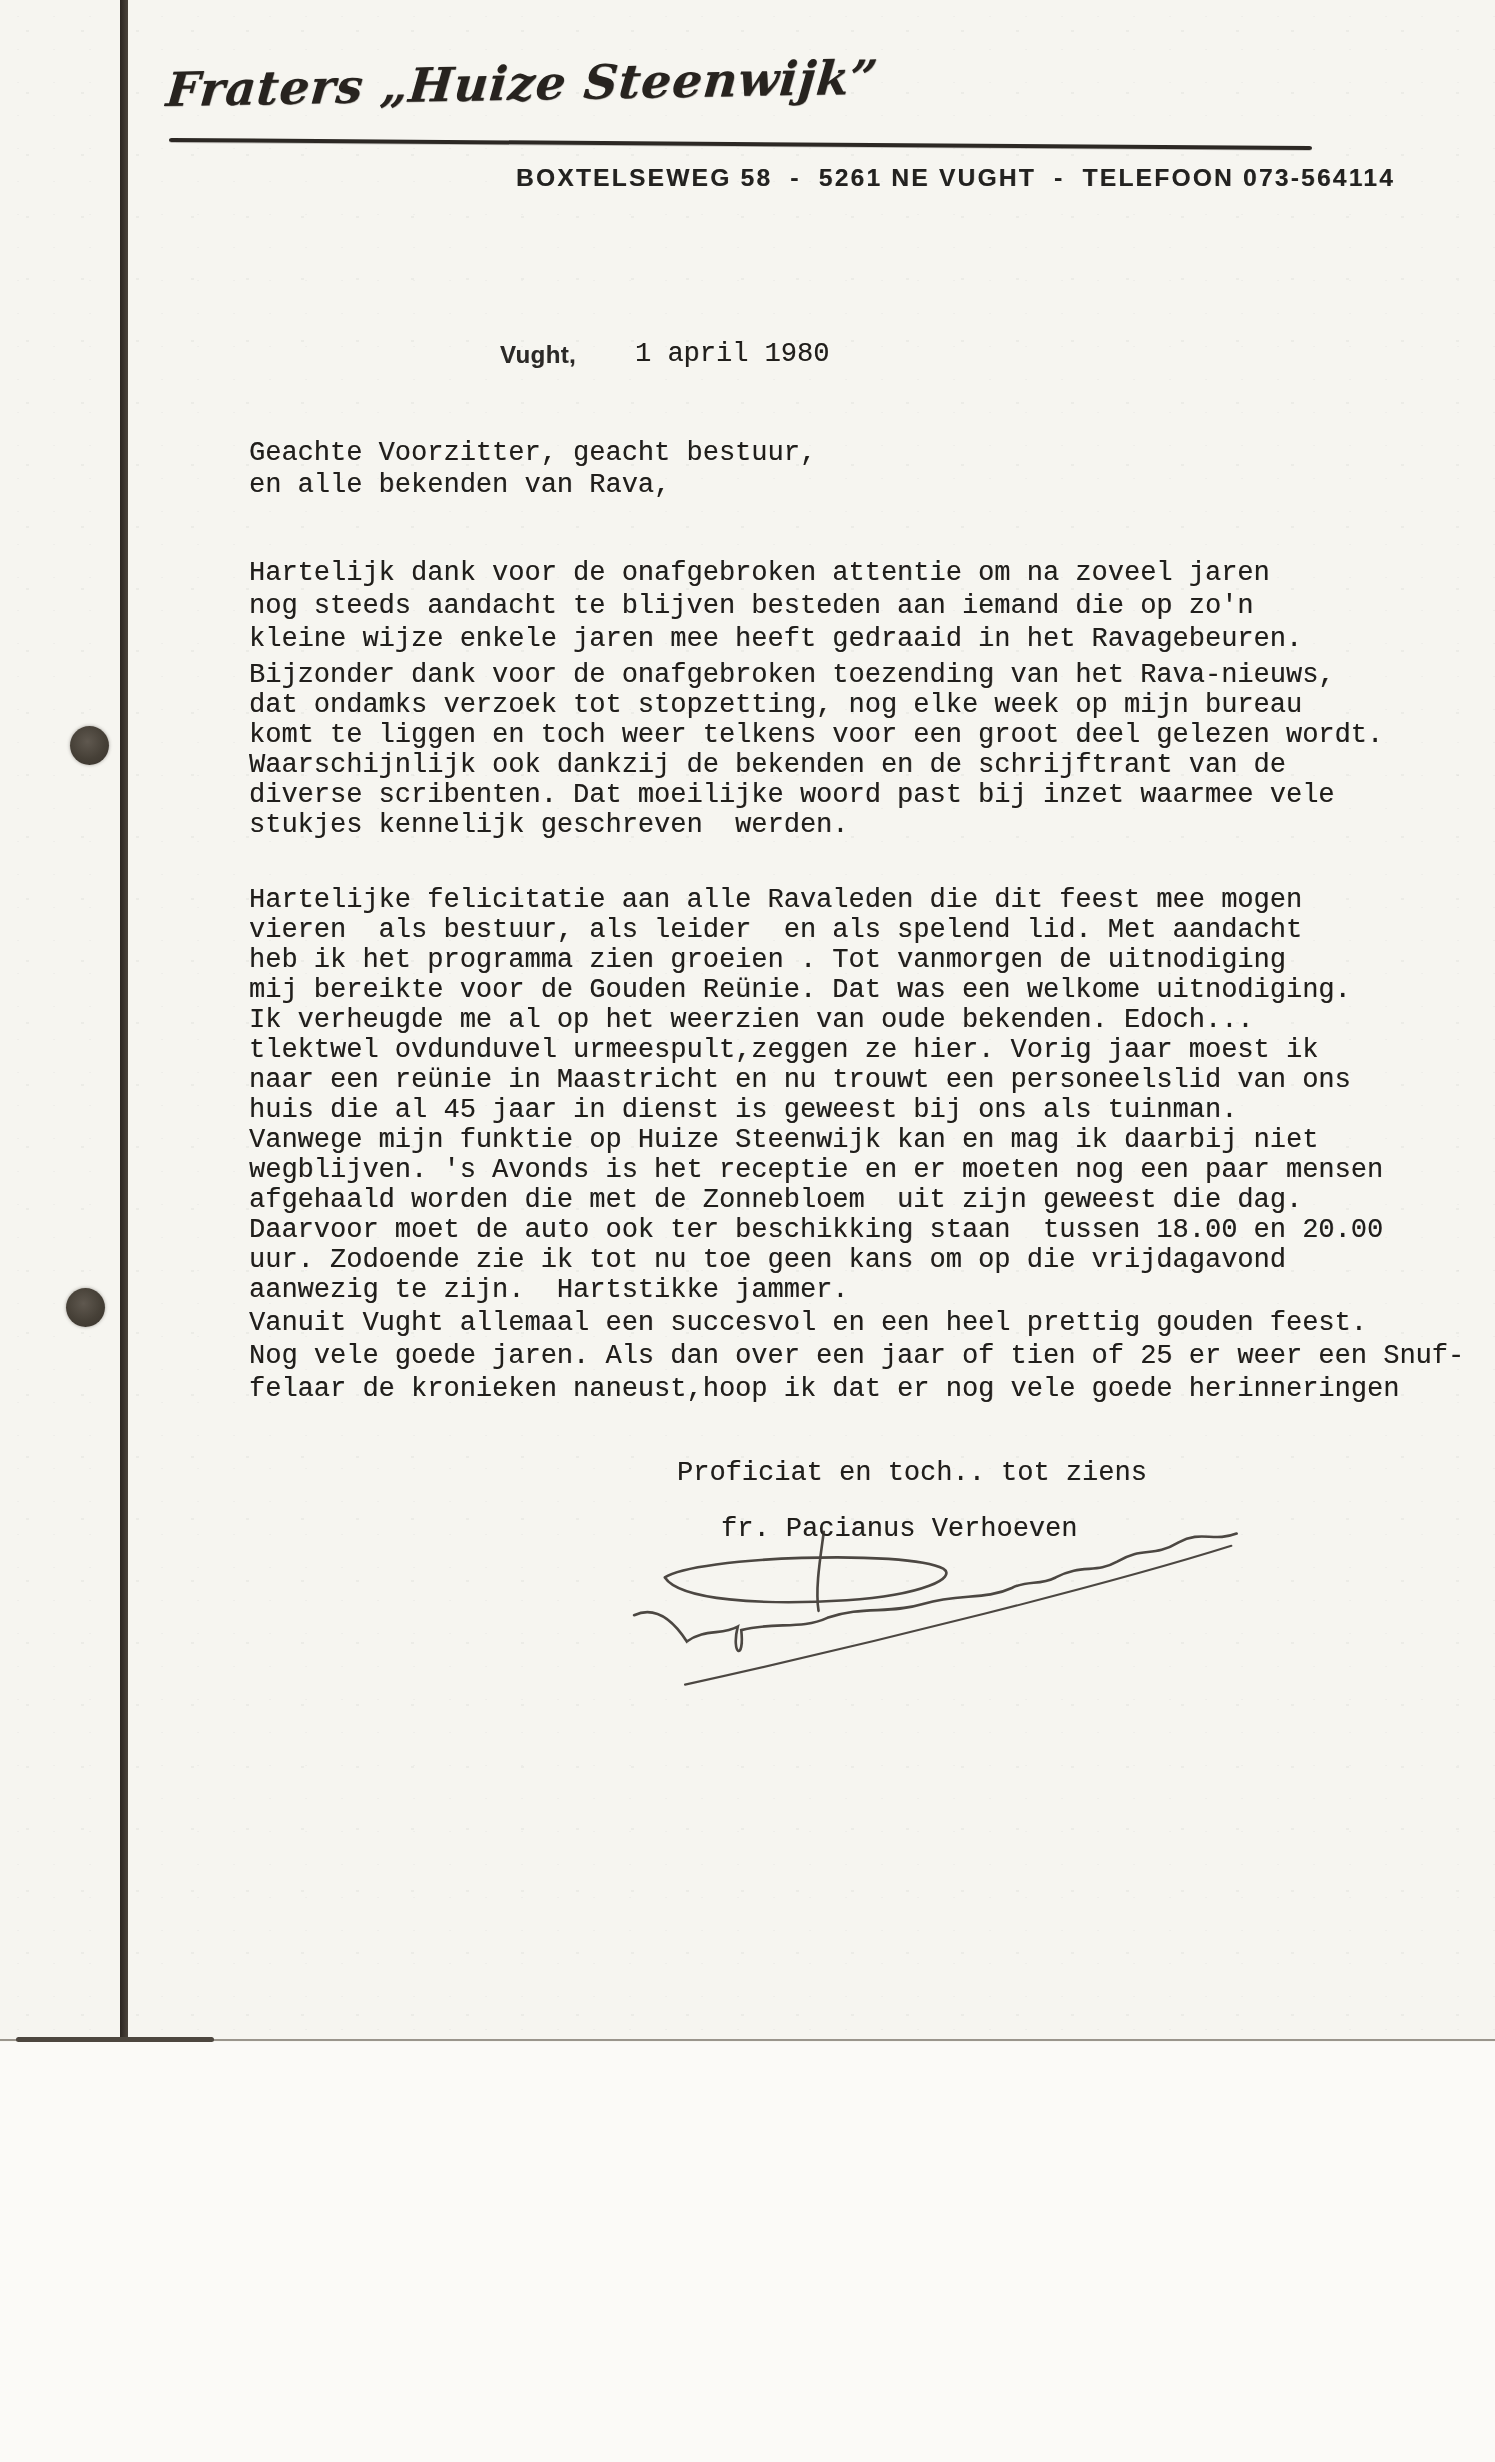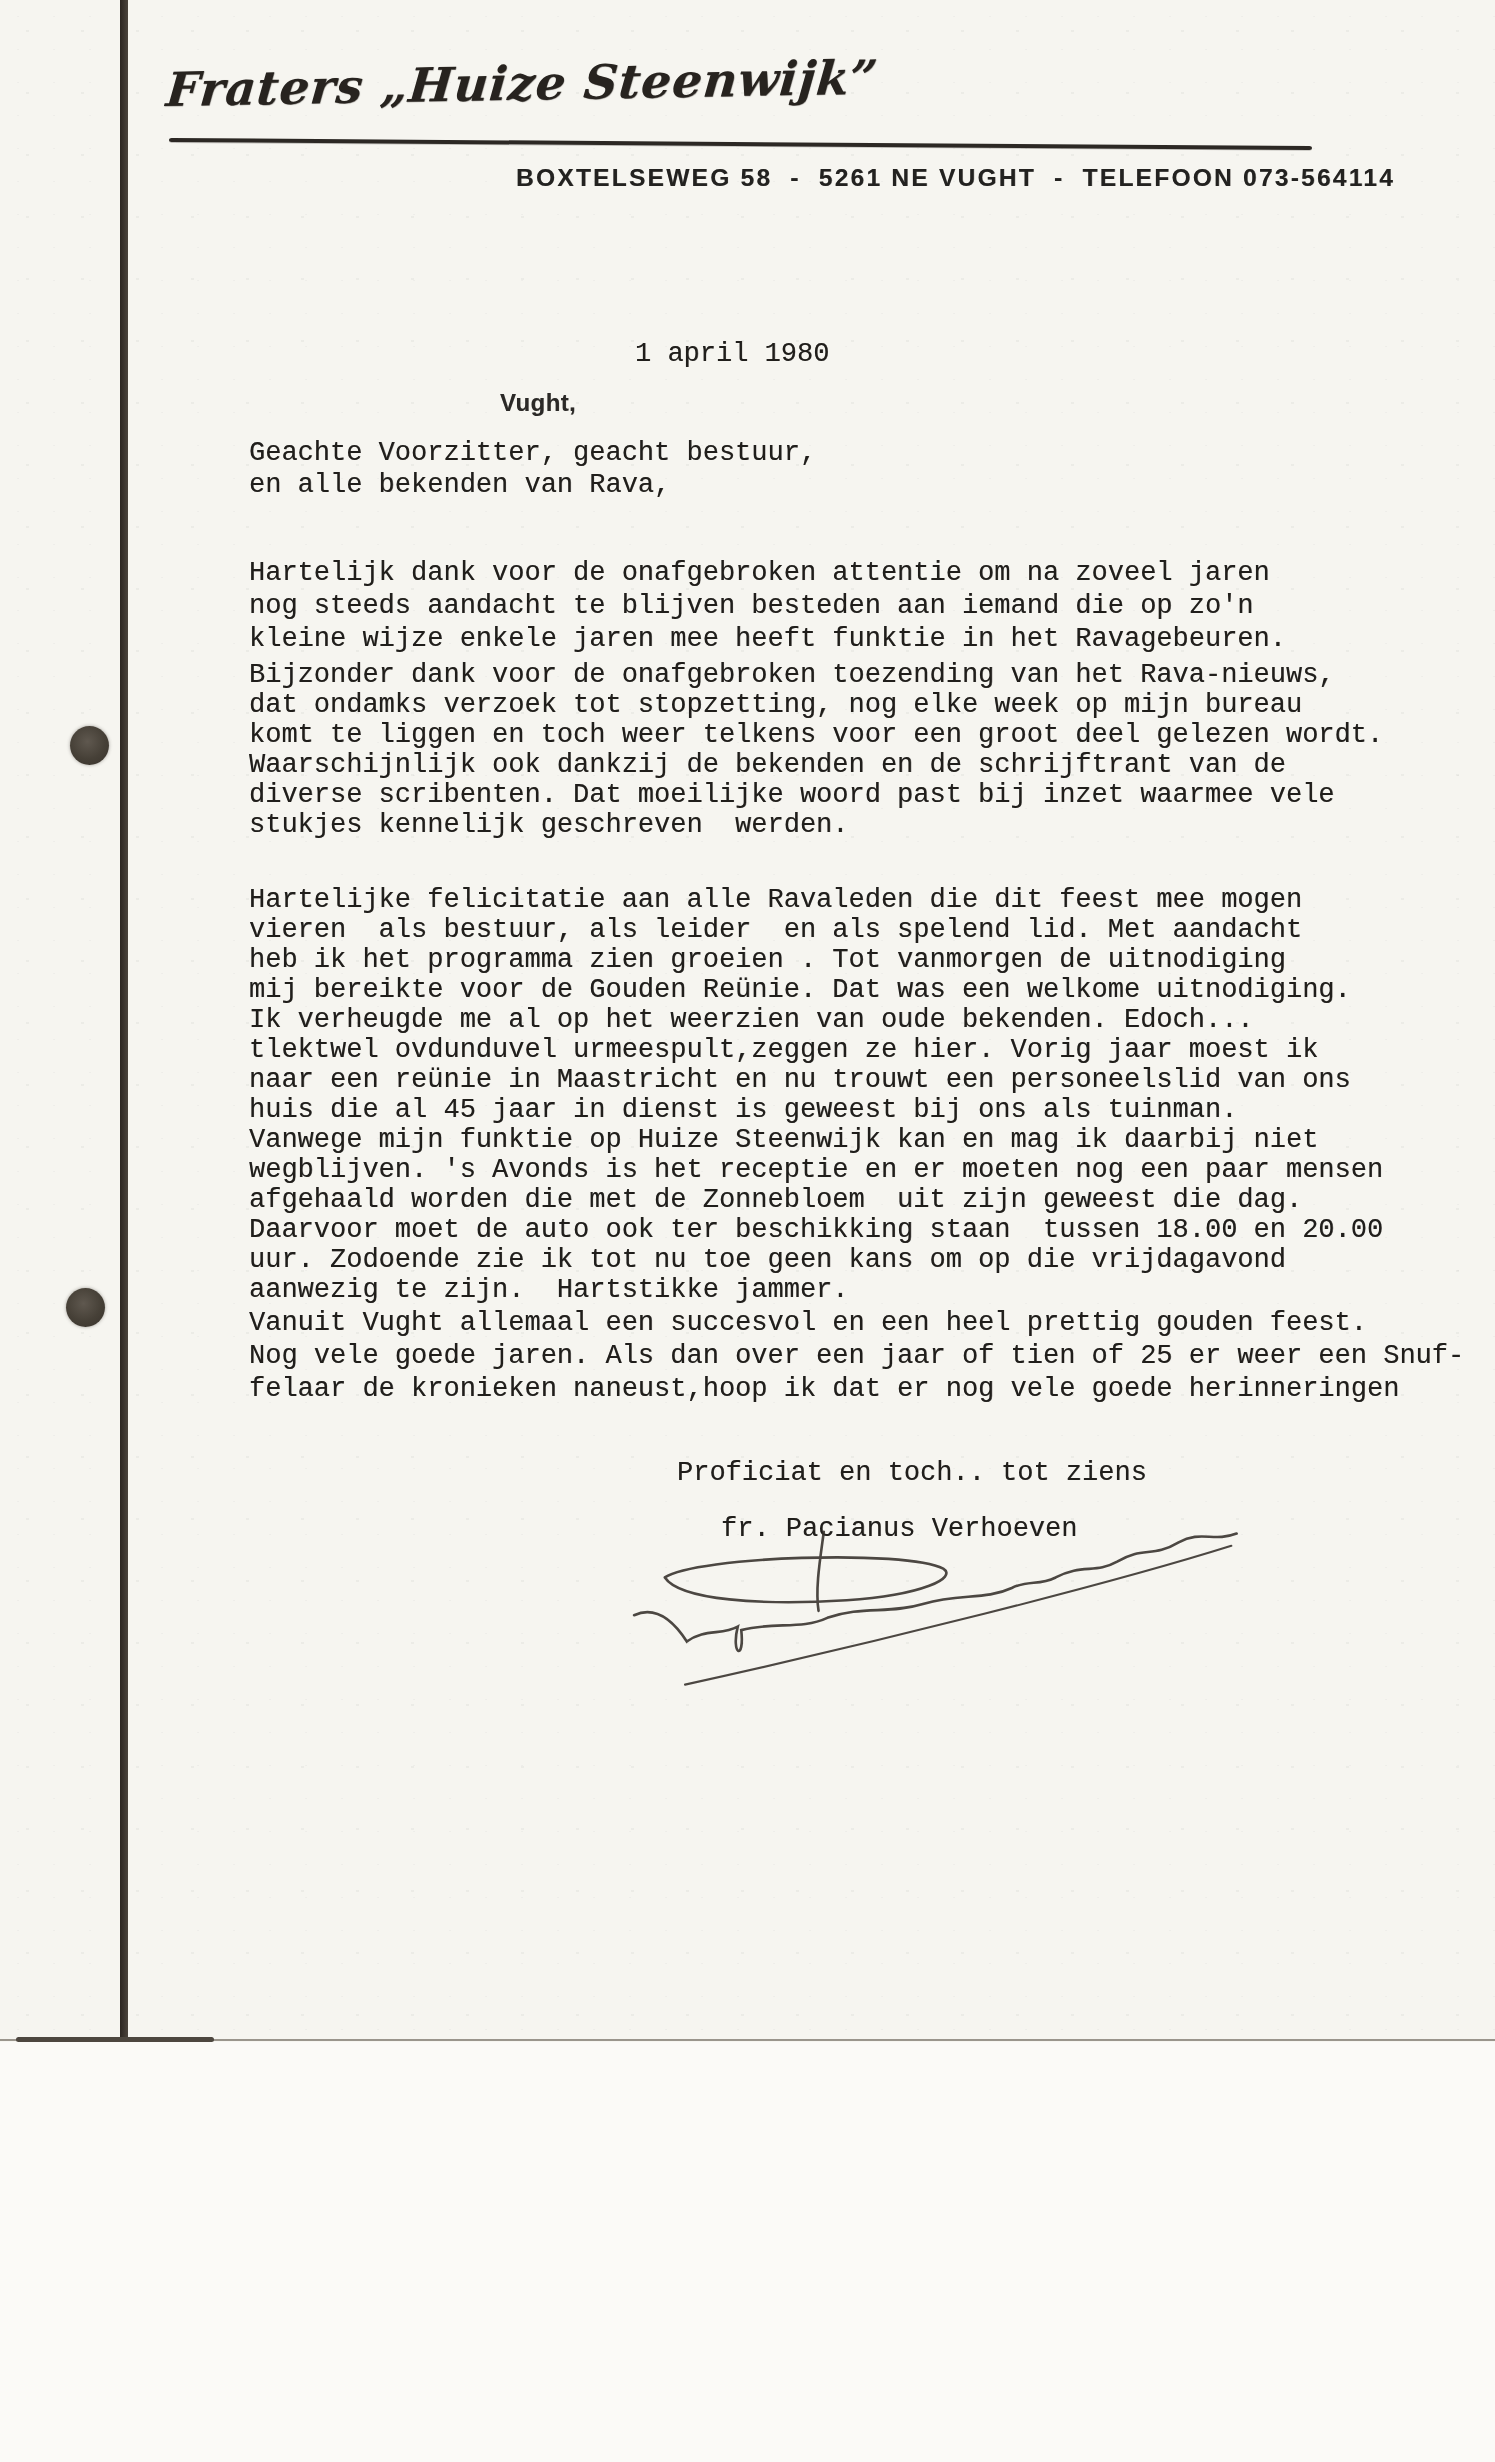--- a/index.html
+++ b/index.html
@@ -41,21 +41,20 @@
     position:absolute; left:516px; top:164px;
     font-family:"Liberation Sans", sans-serif; font-size:24.6px; font-weight:700;
     color:#232220; letter-spacing:2.2px; white-space:pre;
     text-shadow:0.4px 0.4px 0.4px rgba(30,28,25,0.4);
   }
   .place-label {
     position:absolute; left:500px; top:341px;
     font-family:"Liberation Sans", sans-serif; font-size:24px; font-weight:700;
     color:#2b2927; letter-spacing:0.4px;
     text-shadow:0.3px 0.3px 0.4px rgba(30,28,25,0.35);
-    margin-top:48px;
   }
   .typed {
     font-family:"Liberation Mono", monospace; font-size:27px; color:#201e1b;
     text-shadow:0.3px 0.3px 0.4px rgba(32,30,27,0.5);
     white-space:pre;
   }
   .typed-date { position:absolute; left:635px; top:339px; }
   .sal-1 { position:absolute; left:249px; top:438px; }
   .sal-2 { position:absolute; left:249px; top:470px; }
   .para { position:absolute; left:249px; }
@@ -80,21 +79,21 @@
   <div class="brand">Fraters „Huize Steenwijk”</div>
   <div class="brand-rule"></div>
   <div class="address">BOXTELSEWEG 58  -  5261 NE VUGHT  -  TELEFOON 073-564114</div>
 
   <div class="place-label">Vught,</div>
   <div class="typed typed-date">1 april 1980</div>
 
   <div class="typed sal-1">Geachte Voorzitter, geacht bestuur,</div>
   <div class="typed sal-2">en alle bekenden van Rava,</div>
 
-  <div class="typed para para-1"><div class="tline">Hartelijk dank voor de onafgebroken attentie om na zoveel jaren</div><div class="tline">nog steeds aandacht te blijven besteden aan iemand die op zo'n</div><div class="tline">kleine wijze enkele jaren mee heeft funktie in het Ravagebeuren.</div></div>
+  <div class="typed para para-1"><div class="tline">Hartelijk dank voor de onafgebroken attentie om na zoveel jaren</div><div class="tline">nog steeds aandacht te blijven besteden aan iemand die op zo'n</div><div class="tline">kleine wijze enkele jaren mee heeft gedraaid in het Ravagebeuren.</div></div>
   <div class="typed para para-2"><div class="tline">Bijzonder dank voor de onafgebroken toezending van het Rava-nieuws,</div><div class="tline">dat ondamks verzoek tot stopzetting, nog elke week op mijn bureau</div><div class="tline">komt te liggen en toch weer telkens voor een groot deel gelezen wordt.</div><div class="tline">Waarschijnlijk ook dankzij de bekenden en de schrijftrant van de</div><div class="tline">diverse scribenten. Dat moeilijke woord past bij inzet waarmee vele</div><div class="tline">stukjes kennelijk geschreven  werden.</div></div>
   <div class="typed para para-3"><div class="tline">Hartelijke felicitatie aan alle Ravaleden die dit feest mee mogen</div><div class="tline">vieren  als bestuur, als leider  en als spelend lid. Met aandacht</div><div class="tline">heb ik het programma zien groeien . Tot vanmorgen de uitnodiging</div><div class="tline">mij bereikte voor de Gouden Reünie. Dat was een welkome uitnodiging.</div><div class="tline">Ik verheugde me al op het weerzien van oude bekenden. Edoch...</div><div class="tline">tlektwel ovdunduvel urmeespult,zeggen ze hier. Vorig jaar moest ik</div><div class="tline">naar een reünie in Maastricht en nu trouwt een personeelslid van ons</div><div class="tline">huis die al 45 jaar in dienst is geweest bij ons als tuinman.</div><div class="tline">Vanwege mijn funktie op Huize Steenwijk kan en mag ik daarbij niet</div><div class="tline">wegblijven. 's Avonds is het receptie en er moeten nog een paar mensen</div><div class="tline">afgehaald worden die met de Zonnebloem  uit zijn geweest die dag.</div><div class="tline">Daarvoor moet de auto ook ter beschikking staan  tussen 18.00 en 20.00</div><div class="tline">uur. Zodoende zie ik tot nu toe geen kans om op die vrijdagavond</div><div class="tline">aanwezig te zijn.  Hartstikke jammer.</div></div>
   <div class="typed para para-4"><div class="tline">Vanuit Vught allemaal een succesvol en een heel prettig gouden feest.</div><div class="tline">Nog vele goede jaren. Als dan over een jaar of tien of 25 er weer een Snuf-</div><div class="tline">felaar de kronieken naneust,hoop ik dat er nog vele goede herinneringen</div></div>
 
   <div class="typed closing-farewell">Proficiat en toch.. tot ziens</div>
   <div class="typed closing-signer">fr. Pacianus Verhoeven</div>
 
   <svg class="signature" viewBox="0 0 740 230" xmlns="http://www.w3.org/2000/svg">
     <g fill="none" stroke="#35302b" stroke-width="3" stroke-linecap="round" opacity="0.88">
       <path d="M 55 62 C 90 38, 330 30, 372 52 C 388 62, 350 82, 262 88 C 165 94, 72 88, 55 62"></path>

